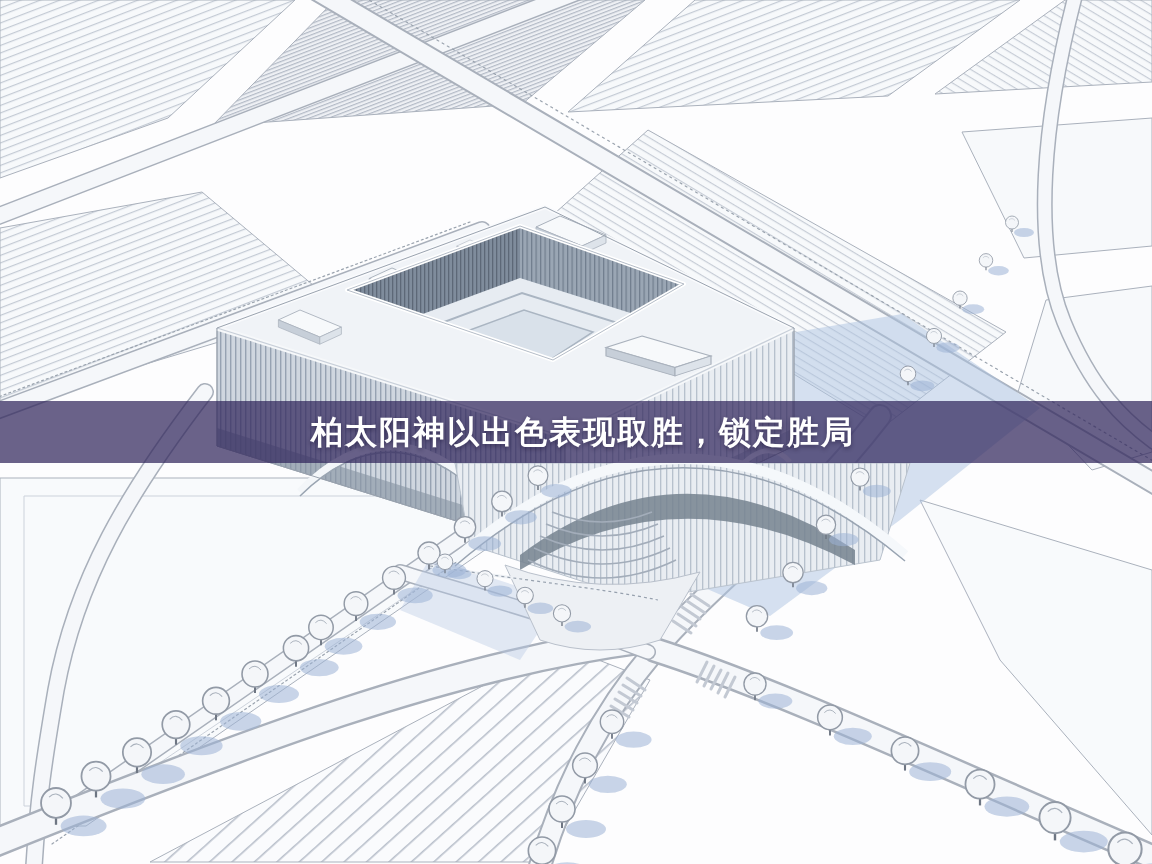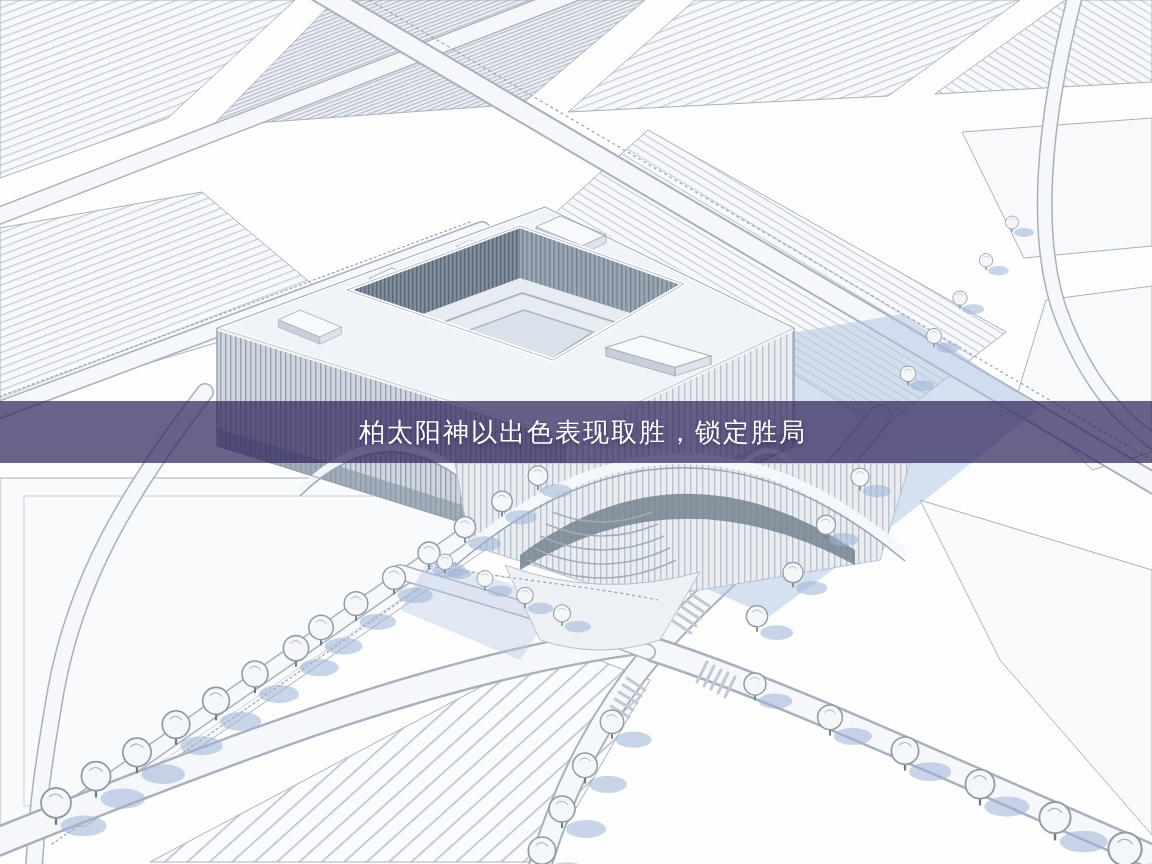--- a/index.html
+++ b/index.html
@@ -8,21 +8,21 @@
     background:#fdfdfe;font-family:"Liberation Sans","DejaVu Sans",sans-serif;
   }
   .stage svg{position:absolute;left:0;top:0;display:block;}
   .banner{
     position:absolute;left:0;top:401px;width:100%;height:62px;
     background:rgba(49,38,91,0.72);
     display:flex;align-items:center;justify-content:center;
     box-sizing:border-box;padding-left:14px;
   }
   .banner h1{
-    margin:16px;font-size:26px;line-height:1;font-weight:400;
+    margin:16px;font-size:32px;line-height:1;font-weight:700;
     color:#ffffff;letter-spacing:2px;white-space:nowrap;
     text-shadow:0 2px 4px rgba(20,14,45,.45);
     font-family:"Liberation Sans","DejaVu Sans",sans-serif;
   }
 </style>
 </head>
 <body>
 
 <div class="stage">
 

